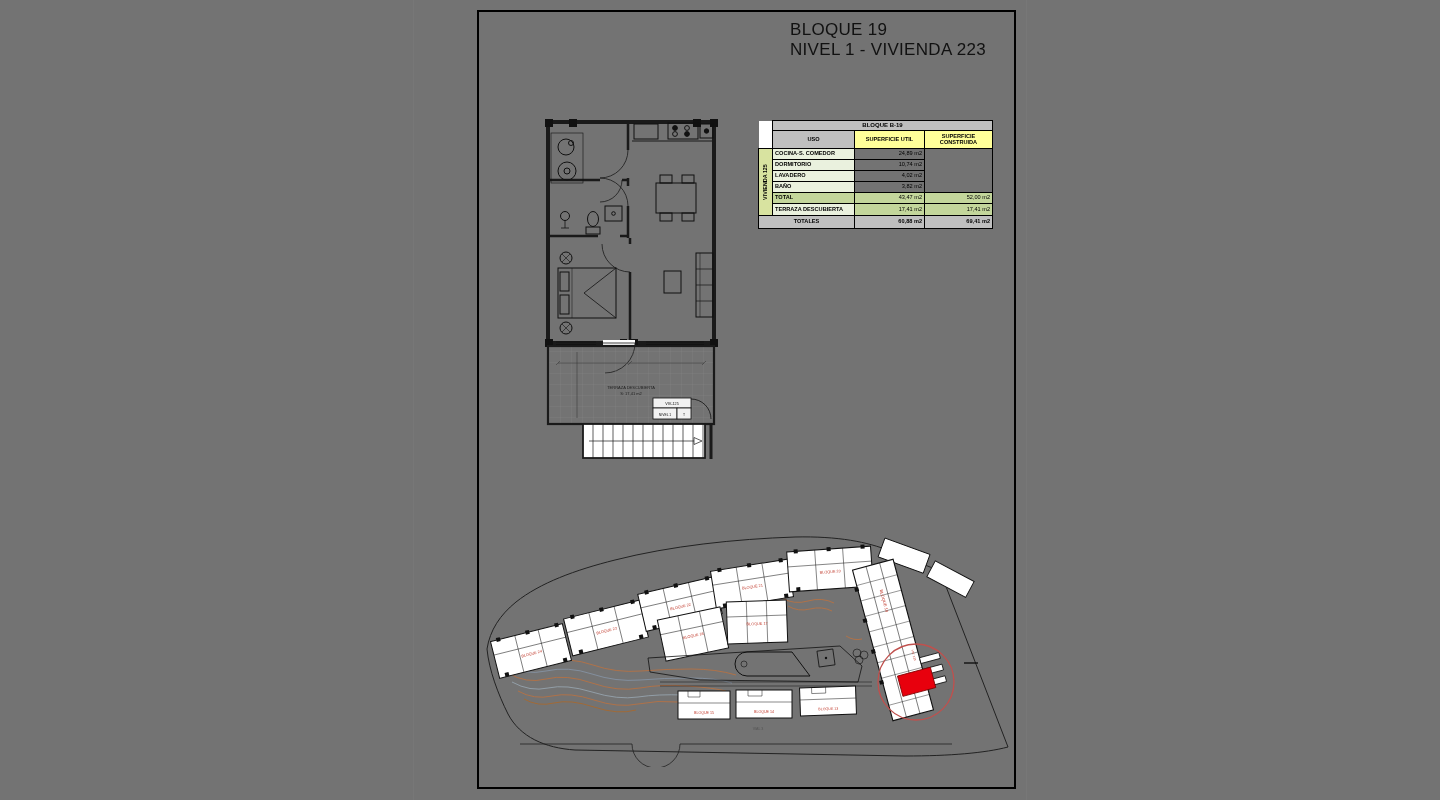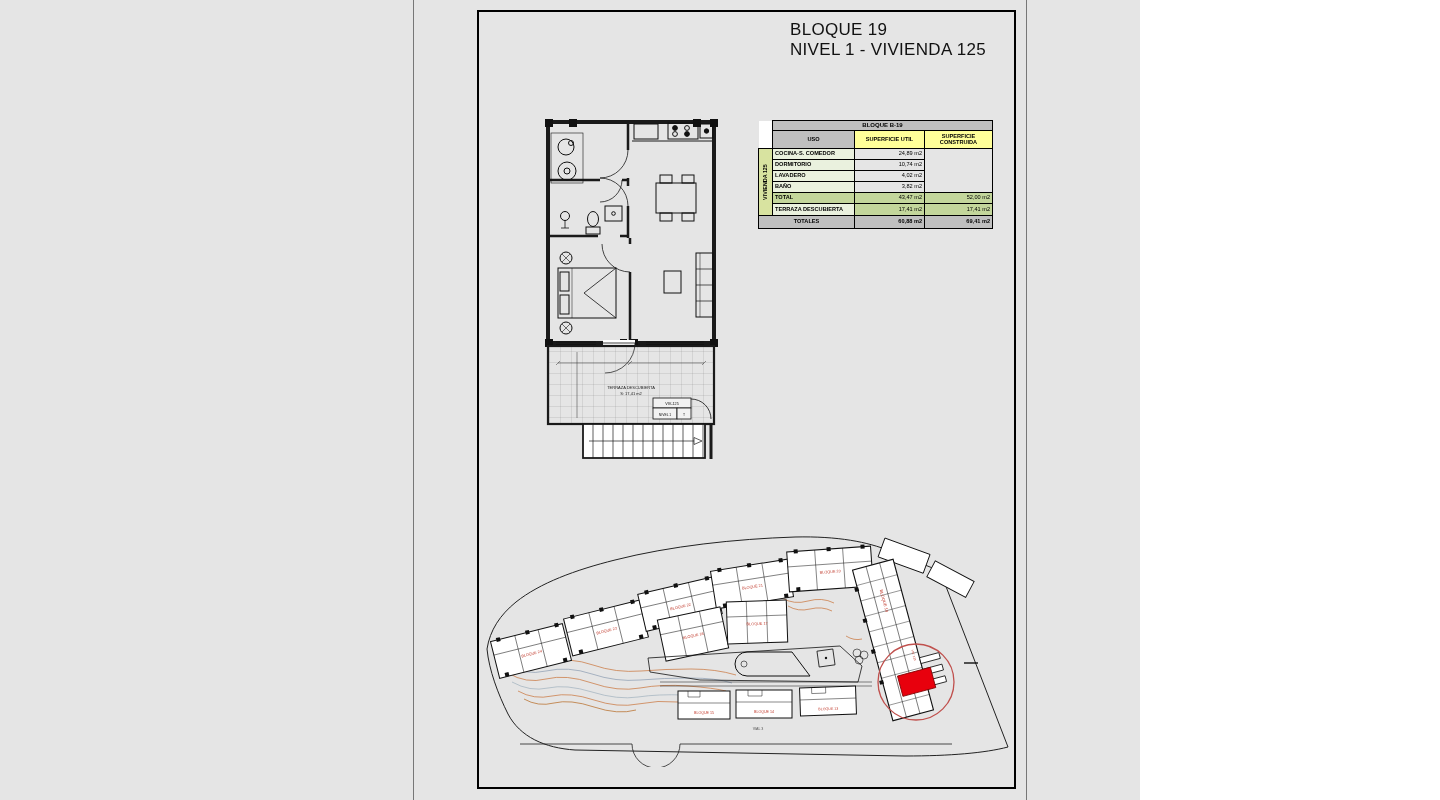--- a/index.html
+++ b/index.html
@@ -1,16 +1,16 @@
 <!DOCTYPE html>
 <html><head>
 <meta charset="utf-8">
 <style>
   html,body{margin:0;padding:0;background:#fff;}
-  #page{position:relative;width:1140px;height:800px;background:#e5e5e5;overflow:hidden;
+  #page{position:relative;width:1440px;height:800px;background:#737373;overflow:hidden;
         font-family:"Liberation Sans",sans-serif;color:#000;}
   .sheet-edge{position:absolute;top:0;bottom:0;width:1px;background:#777;}
   #frame{position:absolute;left:477px;top:10px;width:539px;height:779px;border:2px solid #000;box-sizing:border-box;}
   #title{position:absolute;left:790px;top:20px;font-size:17px;line-height:20px;letter-spacing:.3px;color:#111;}
   
   #area-table{position:absolute;left:758px;top:120px;border-collapse:collapse;table-layout:fixed;}
   #area-table td{border:1px solid #000;font-size:5.6px;line-height:1.05;padding:0 2px;overflow:hidden;
                  white-space:nowrap;box-sizing:border-box;}
   #area-table .corner{border:none;background:#fff;}
   .bg-g{background:#bfbfbf;} .bg-y{background:#ffff99;} .bg-lg{background:#eaf1de;}
@@ -30,21 +30,21 @@
 <body>
 
 <div id="page">
 
   <div class="sheet-edge" style="left:413px"></div>
   <div class="sheet-edge" style="left:1026px"></div>
   <div id="frame"></div>
 
   <div id="title">
     <div>BLOQUE 19</div>
-    <div>NIVEL 1 - VIVIENDA 125</div>
+    <div>NIVEL 1 - VIVIENDA 223</div>
   </div>
 
   <table id="area-table">
     <colgroup>
         <col style="width:14px">
         <col style="width:82px">
         <col style="width:70px">
         <col style="width:68px">
       </colgroup>
     <tbody>

